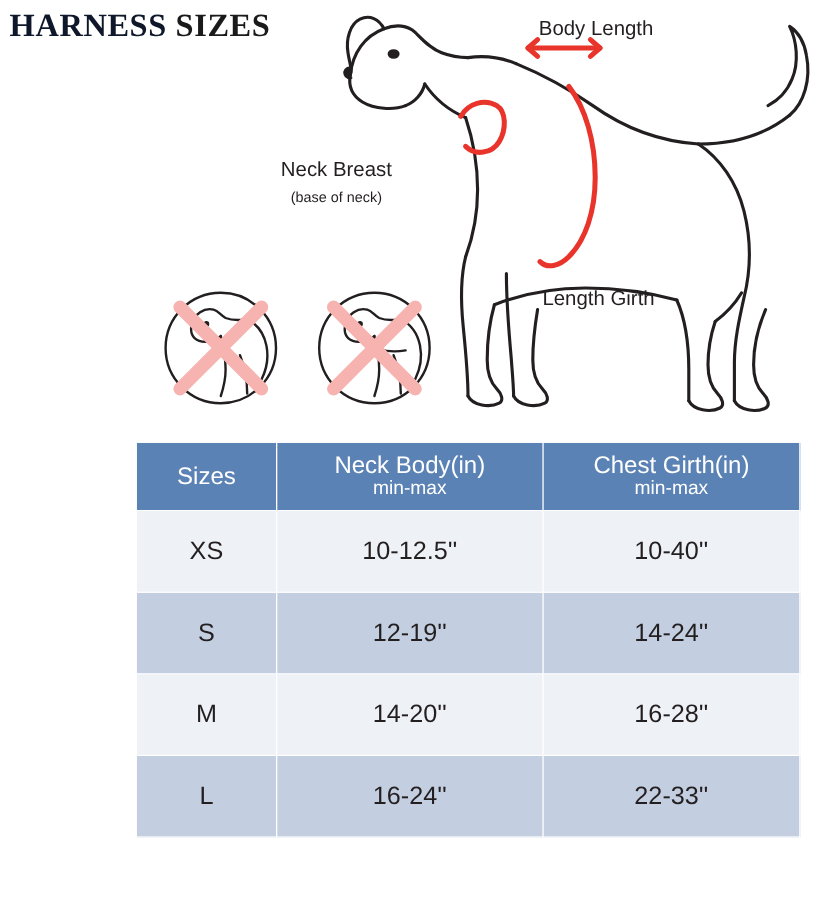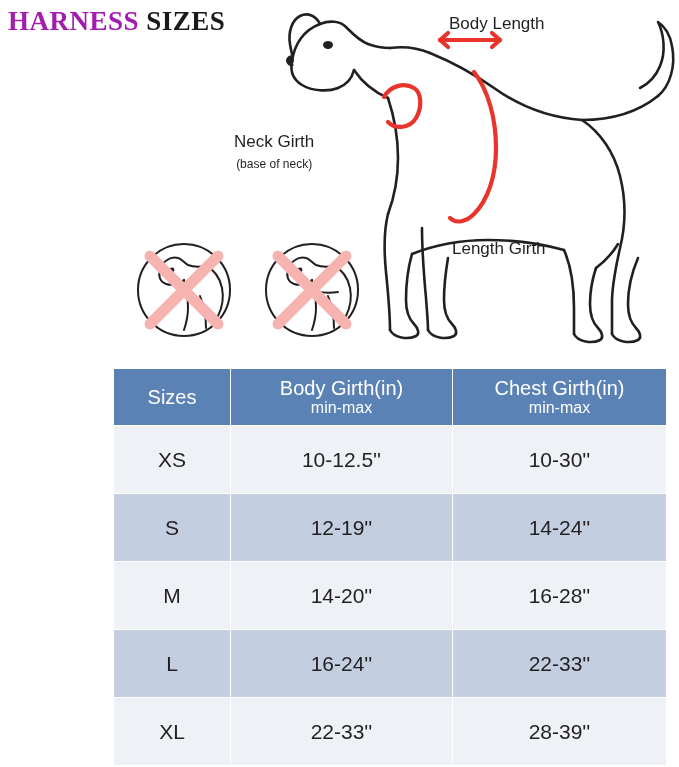--- a/index.html
+++ b/index.html
@@ -20,21 +20,21 @@
   #title {
     position: absolute;
     left: 8px;
     top: 6px;
     font-family: "Liberation Serif", serif;
     font-size: 27px;
     letter-spacing: 0.5px;
     white-space: nowrap;
   }
   #title .word-a {
-    color: #a21caf;
+    color: #0f172a;
     font-weight: bold;
   }
   #title .word-b {
     color: #1a1a1a;
     font-weight: bold;
   }
 
   
   #diagram {
     position: absolute;
@@ -224,69 +224,64 @@
       <g stroke="#f6b3b0" stroke-width="11" stroke-linecap="round">
         <path d="M20 20 L88 88"></path>
         <path d="M88 20 L20 88"></path>
       </g>
     </g>
   </svg>
 
   <div class="label" id="label-body-length">Body Length</div>
 
   <div class="label" id="label-neck-girth">
-    <span>Neck Girth</span>
+    <span>Neck Breast</span>
     <span class="sub">(base of neck)</span>
   </div>
 
   <div class="label" id="label-breast">Length Girth</div>
 </div>
 
 <table id="size-table">
   <colgroup>
     <col class="c-size">
       <col class="c-neck">
       <col class="c-chest">
   </colgroup>
   <thead>
     <tr>
       <th>
         <span class="hdr-main">Sizes</span>
         <span class="hdr-sub"></span>
       </th>
       <th>
-        <span class="hdr-main">Body Girth(in)</span>
+        <span class="hdr-main">Neck Body(in)</span>
         <span class="hdr-sub">min-max</span>
       </th>
       <th>
         <span class="hdr-main">Chest Girth(in)</span>
         <span class="hdr-sub">min-max</span>
       </th>
     </tr>
   </thead>
   <tbody>
     <tr class="row-even">
       <td>XS</td>
       <td>10-12.5''</td>
-      <td>10-30''</td>
+      <td>10-40''</td>
     </tr>
     <tr class="row-odd">
       <td>S</td>
       <td>12-19''</td>
       <td>14-24''</td>
     </tr>
     <tr class="row-even">
       <td>M</td>
       <td>14-20''</td>
       <td>16-28''</td>
     </tr>
     <tr class="row-odd">
       <td>L</td>
       <td>16-24''</td>
       <td>22-33''</td>
     </tr>
-    <tr class="row-even">
-      <td>XL</td>
-      <td>22-33''</td>
-      <td>28-39''</td>
-    </tr>
   </tbody>
 </table>
 
 </body></html>

